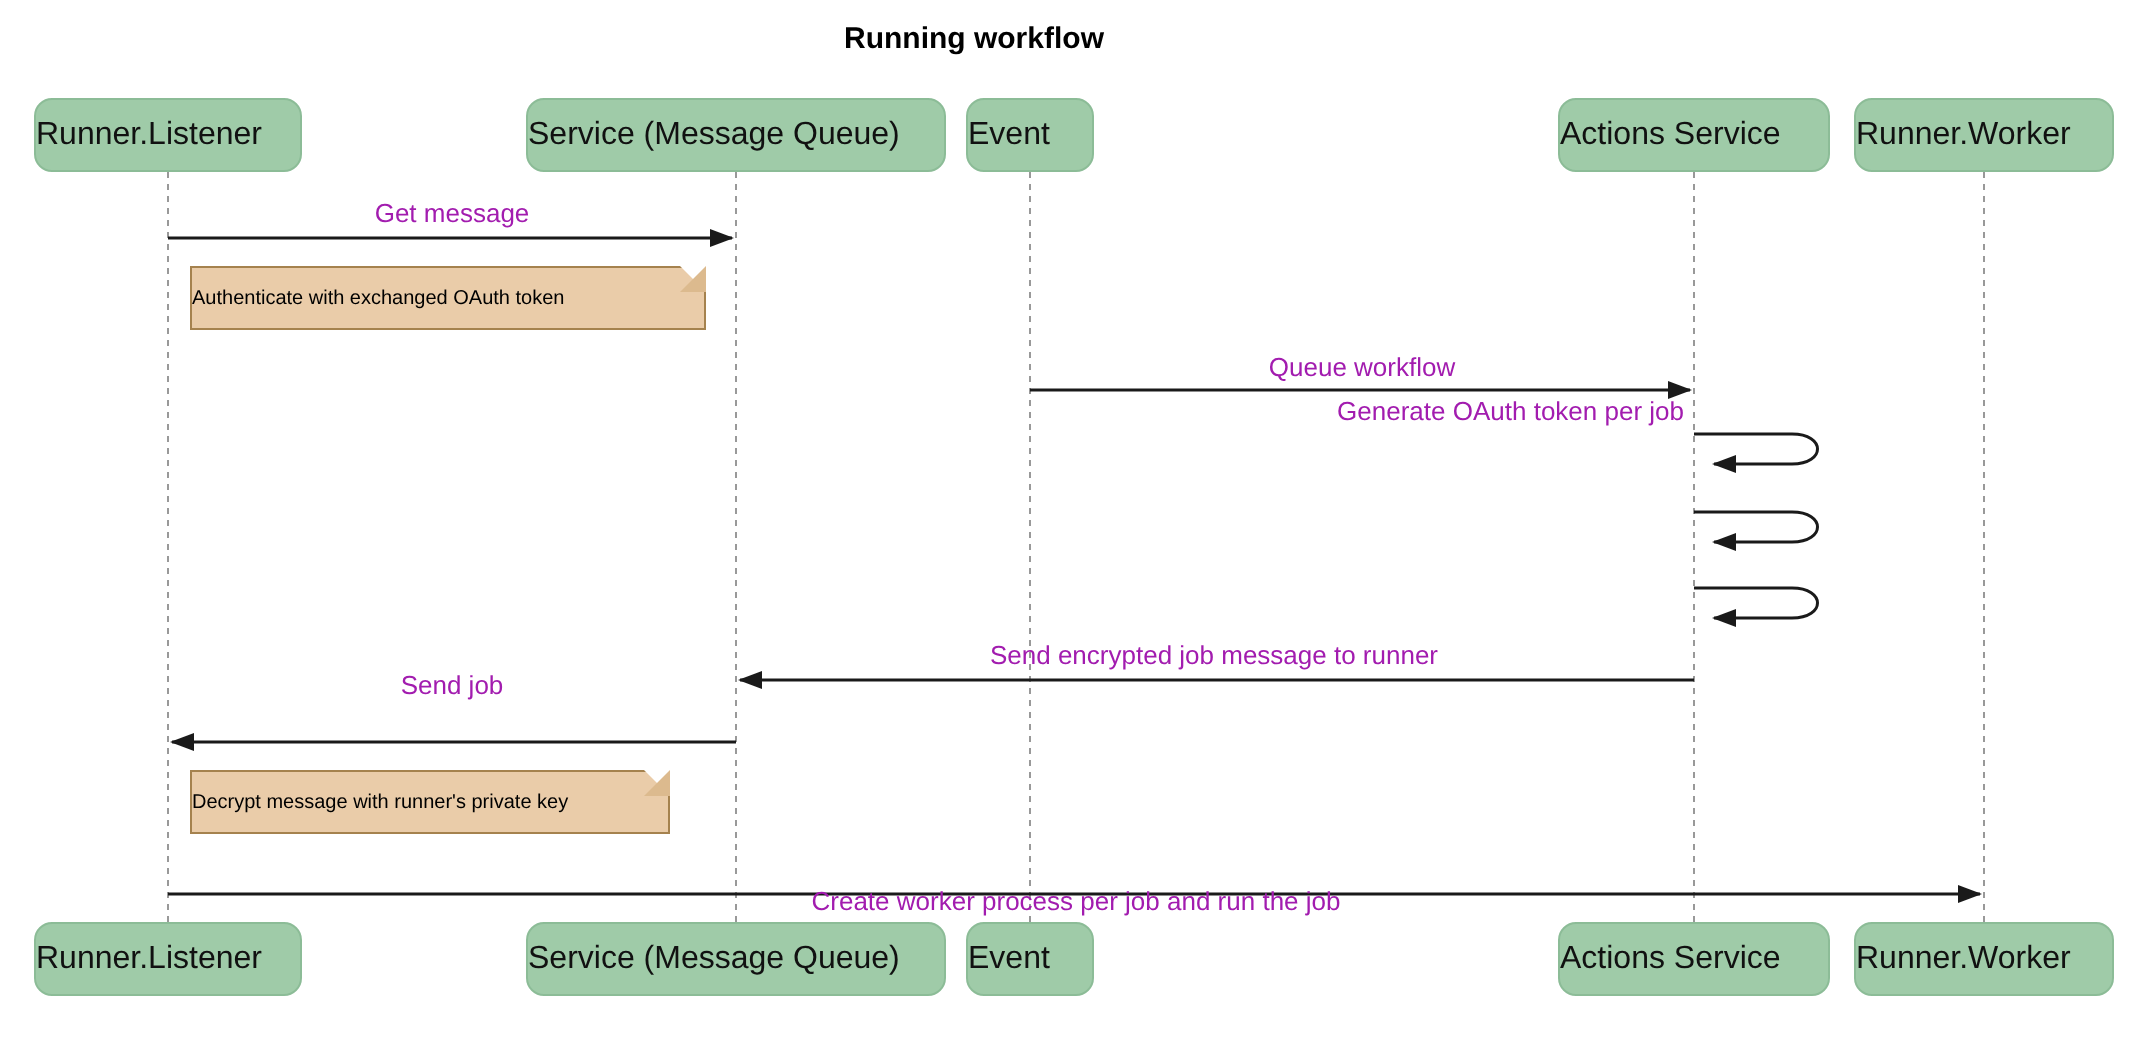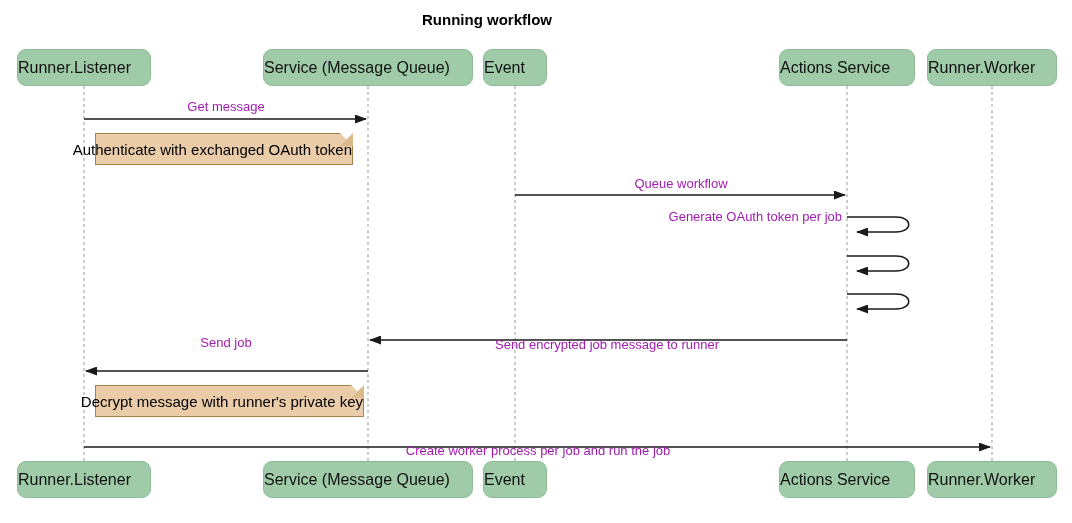--- a/index.html
+++ b/index.html
@@ -46,22 +46,22 @@
   }
   .msg-label.centered { transform: translateX(-50%); }
   .msg-label.right-aligned { text-align: right; transform: translateX(-100%); }
   .note {
     position: absolute;
     height: 32px;
     background: #eacca9;
     border: 1px solid #a5824e;
     display: flex;
     align-items: center;
-    justify-content: flex-end;
-    font-size: 15px;
+    justify-content: flex-start;
+    font-size: 10px;
     color: #000000;
     white-space: nowrap;
   }
   
   .note::before { 
     content: "";
     position: absolute;
     top: -1px; right: -1px;
     width: 0; height: 0;
     border-style: solid;
@@ -139,25 +139,25 @@
     </div>
   <div class="actor bottom" style="left:779px; width:136px;">
       <span>Actions Service</span>
     </div>
   <div class="actor bottom" style="left:927px; width:130px;">
       <span>Runner.Worker</span>
     </div>
 
   <div class="msg-label centered" style="left:226px; top:100px;">Get message</div>
   <div class="msg-label centered" style="left:681px; top:177px;">Queue workflow</div>
-  <div class="msg-label right-aligned" style="left:842px; top:210px;">Generate OAuth token per job</div>
-  <div class="msg-label centered" style="left:607px; top:338px;text-align:right;">Send encrypted job message to runner</div>
+  <div class="msg-label right-aligned" style="left:842px; top:199px;">Generate OAuth token per job</div>
+  <div class="msg-label centered" style="left:607px; top:321px;text-align:right;">Send encrypted job message to runner</div>
   <div class="msg-label centered" style="left:226px; top:336px;">Send job</div>
   <div class="msg-label centered" style="left:538px; top:428px;margin-top:16px;">Create worker process per job and run the job</div>
 
   <div class="note" style="left:95px; top:133px; width:258px;">
     <span>Authenticate with exchanged OAuth token</span>
   </div>
-  <div class="note" style="left:95px; top:385px; width:269px;">
+  <div class="note" style="left:95px; top:385px; width:240px;">
     <span>Decrypt message with runner's private key</span>
   </div>
 
 </div>
 
 </body></html>

